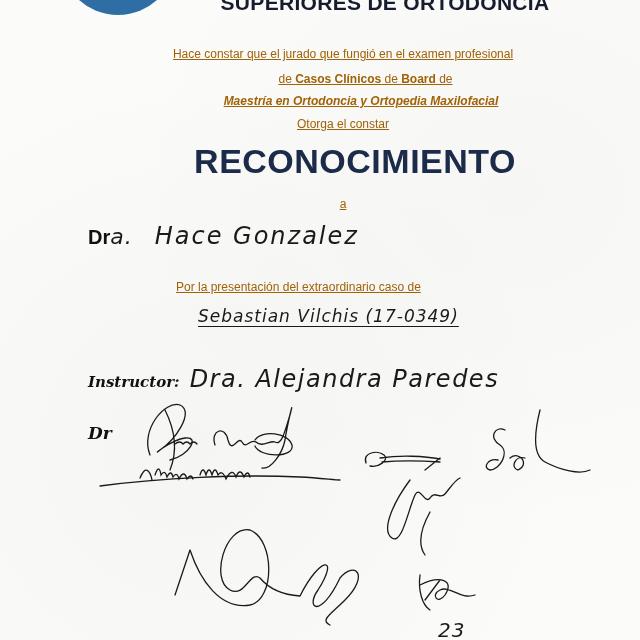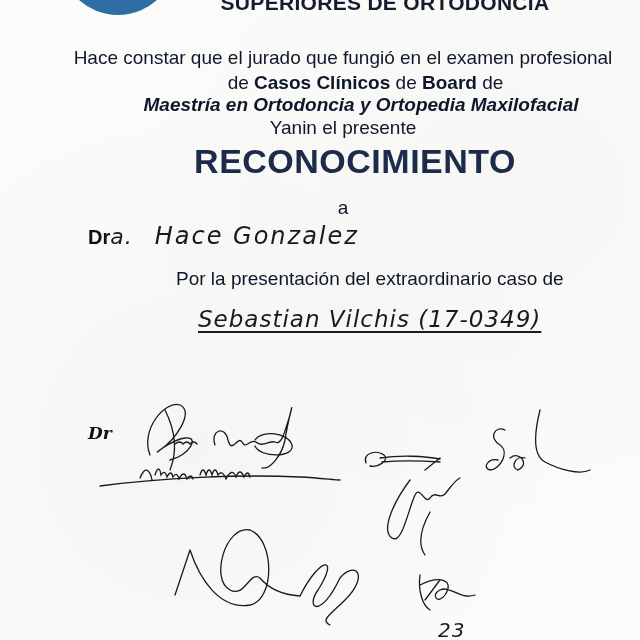--- a/index.html
+++ b/index.html
@@ -20,79 +20,81 @@
     position: absolute; left: 58px; top: -110px; width: 120px; height: 125px;
     border-radius: 50%; background: #2f6ea5;
   }
   .org {
     position: absolute; left: 0; right: 0; top: -9px; text-align: center;
     padding-left: 130px; box-sizing: border-box;
     font-weight: bold; font-size: 21px; color: #141c2e; letter-spacing: 0.3px;
   }
   .line {
     position: absolute; left: 0; right: 0; text-align: center;
-    font-size: 19px; color: #0f172a; padding-left: 46px; box-sizing: border-box;
+    font-size: 12px; color: #a16207; padding-left: 46px; box-sizing: border-box; text-decoration: underline;
   }
   .line b { font-weight: bold; }
   .l1 { top: 47px; }
   .l2 { top: 72px; margin-left: 45px; }
   .l3 { top: 94px; font-style: italic; font-weight: bold; margin-left: 36px; }
   .l4 { top: 117px; }
   .title {
     position: absolute; left: 0; right: 0; top: 142px; text-align: center;
     padding-left: 70px; box-sizing: border-box;
     font-size: 34px; font-weight: bold; color: #1d2b4a; letter-spacing: 0.5px;
   }
   .a { top: 197px; }
   .dr-row { position: absolute; left: 88px; top: 222px; display: flex; align-items: baseline; }
   .dr-prefix { font-weight: bold; font-size: 20px; color: #111; }
   .hand {
     font-family: "DejaVu Sans", sans-serif; font-weight: normal; color: #1a1a1a;
     font-style: italic; letter-spacing: 1px;
   }
   .dr-suffix { font-size: 22px; margin-right: 22px; }
   .recipient { font-size: 24px; letter-spacing: 2px; }
-  .por { top: 268px; padding-left: 150px; text-align: left; left: 26px; }
+  .por { top: 280px; padding-left: 150px; text-align: left; left: 26px; }
   .case-row {
-    position: absolute; left: 198px; top: 306px; font-size: 23px;
+    position: absolute; left: 198px; top: 306px; font-size: 17px;
     text-decoration: underline; text-underline-offset: 4px;
   }
   .instr-row { position: absolute; left: 88px; top: 365px; display: flex; align-items: baseline; }
   .instr-label { font-weight: bold; font-style: italic; font-size: 15px; margin-right: 10px; font-family: "DejaVu Serif", serif; }
   .instr-name { font-size: 24px; letter-spacing: 1.5px; }
   .dr2 { position: absolute; left: 88px; top: 423px; font-weight: bold; font-style: italic; font-size: 17px; font-family: "DejaVu Serif", serif; }
   svg.sigs { position: absolute; left: 0; top: 0; }
   .page-num { position: absolute; left: 438px; top: 618px; font-size: 20px; }
 </style>
 </head>
 <body>
 
 <div class="paper"></div>
 
 <div class="logo"></div>
 <div class="org">SUPERIORES DE ORTODONCIA</div>
 
 <div class="line l1">Hace constar que el jurado que fungió en el examen profesional</div>
 <div class="line l2"><span>de </span><b>Casos Clínicos</b><span> de </span><b>Board</b><span> de</span></div>
 <div class="line l3">Maestría en Ortodoncia y Ortopedia Maxilofacial</div>
-<div class="line l4">Yanin el presente</div>
+<div class="line l4">Otorga el constar</div>
 
 <div class="title">RECONOCIMIENTO</div>
 <div class="line a">a</div>
 
 <div class="dr-row">
   <span class="dr-prefix">Dr</span>
   <span class="hand dr-suffix">a.</span>
   <span class="hand recipient">Hace Gonzalez</span>
 </div>
 
 <div class="line por">Por la presentación del extraordinario caso de</div>
 <div class="hand case-row">Sebastian Vilchis (17-0349)</div>
 
 <div class="instr-row">
+  <span class="instr-label">Instructor:</span>
+  <span class="hand instr-name">Dra. Alejandra Paredes</span>
 </div>
 
 <div class="dr2">Dr</div>
 
 <svg class="sigs" width="640" height="640" viewBox="0 0 640 640" fill="none" stroke="#1a1a1a" stroke-width="1.3" stroke-linecap="round">
   <g>
     <path d="M150 455 C140 430 165 400 180 405 C195 412 175 440 160 450 C150 458 170 440 185 438 C200 436 190 455 170 460 M165 410 C175 430 178 450 170 470"></path>
     <path d="M175 444 q5 -4 8 0 q4 -4 7 0 q4 -4 7 0"></path>
   </g>
   <g>

